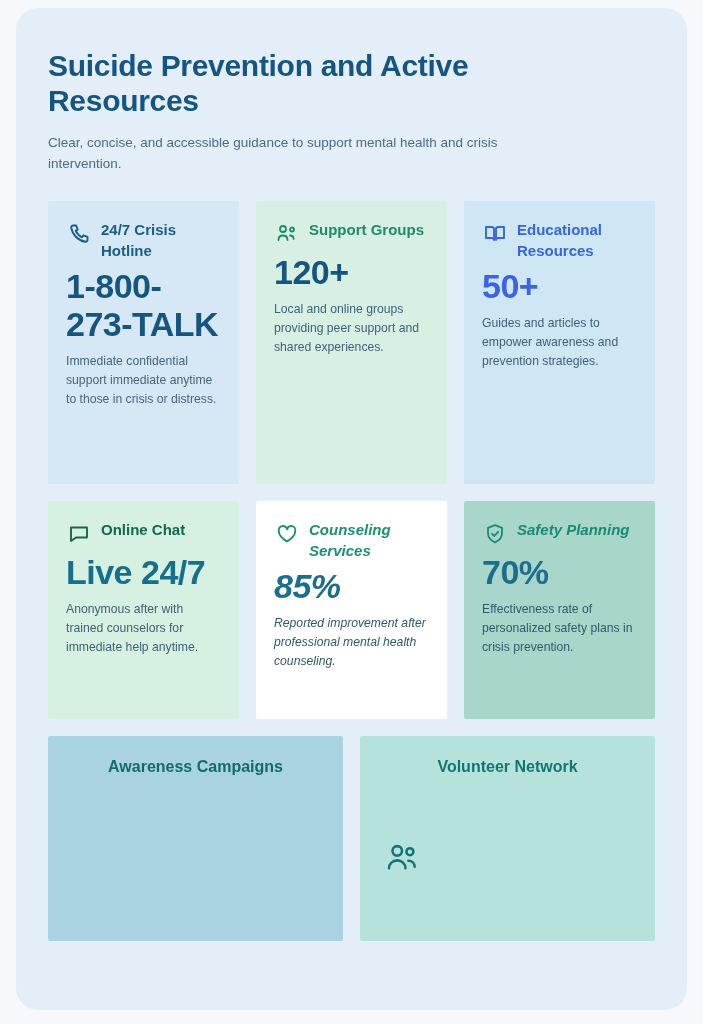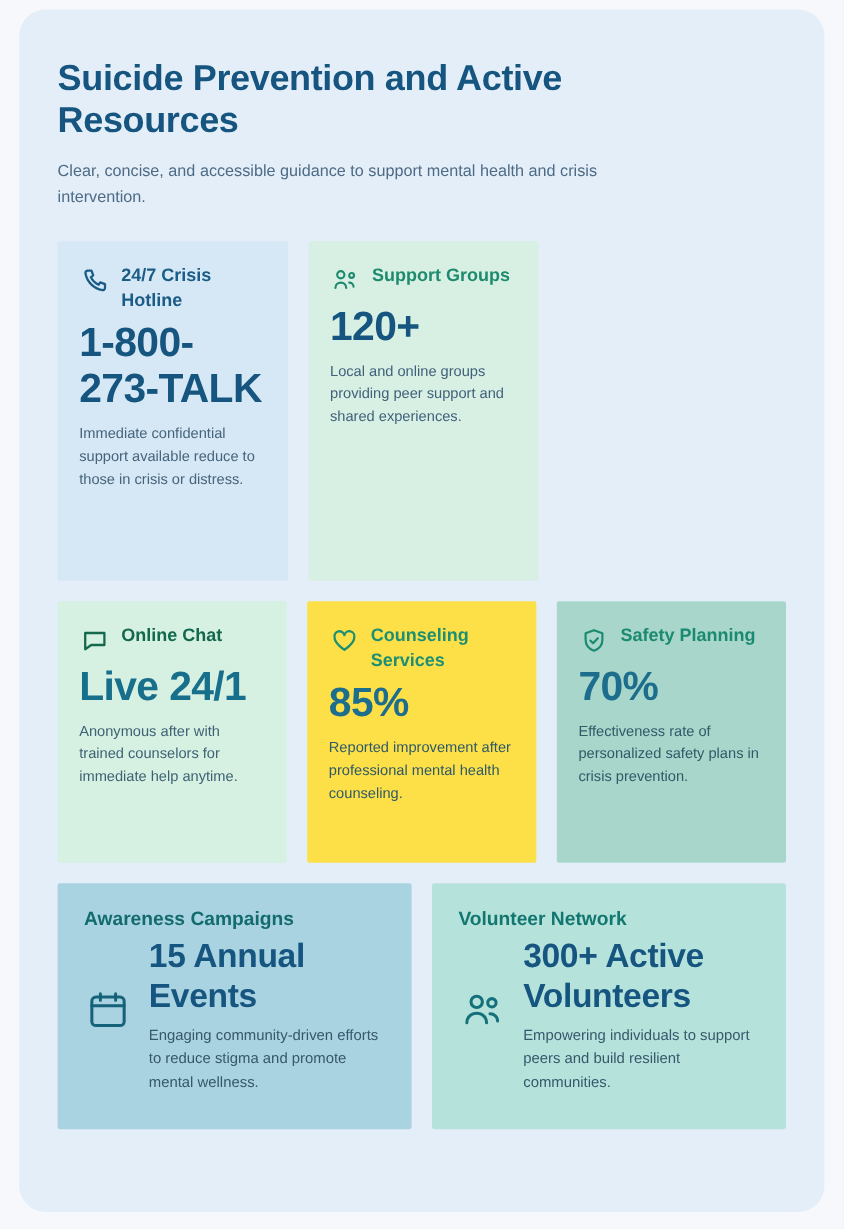--- a/index.html
+++ b/index.html
@@ -115,51 +115,53 @@
   .c-chat {
     width: 192px;
     background: #d6f0e2;
   }
   .c-chat .card-label { color: #14684e; }
   .c-chat .card-value { color: #176f8c; }
   .c-chat .card-desc { color: #3e6274; }
 
   .c-counsel {
     width: 192px;
-    background: #fde047;
+    background: #ffffff;
+    font-style: italic;
   }
   .c-counsel .card-label { color: #1e8f72; }
   .c-counsel .card-value { color: #1d6d8d; }
   .c-counsel .card-desc { color: #2f5a68; }
 
   .c-safety {
     width: 192px;
     background: #a9d6cb;
   }
-  .c-safety .card-label { color: #1a8a70; }
+  .c-safety .card-label { color: #1a8a70; font-style: italic; }
   .c-safety .card-value { color: #1d6d8d; }
   .c-safety .card-desc { color: #2f5a68; }
 
   
   .row3 { gap: 17px; }
   .c-aware {
     width: 297px;
     background: #a9d3e0;
     padding: 22px 22px 24px 22px;
   }
   .c-vol {
     width: 297px;
     background: #b6e2dc;
     padding: 22px 22px 24px 22px;
   }
   .wide-head {
     font-size: 16px;
     font-weight: bold;
     color: #136b6e;
-    margin-bottom: 4px;
+    text-align: center;
+    margin-bottom: 20px;
   }
   .c-vol .wide-head { color: #12776f; }
   .wide-body {
     display: flex;
     align-items: flex-start;
     gap: 14px;
   }
   .wide-icon {
     flex: 0 0 auto;
     width: 40px;
@@ -201,54 +203,67 @@
     <div class="card c-hotline">
       <div class="card-head">
         <span class="card-icon">
           <svg width="24" height="24" viewBox="0 0 24 24" fill="none" stroke="#1b5c86" stroke-width="1.9" stroke-linecap="round" stroke-linejoin="round">
             <path d="M6.2 3.5h3l1.5 4-2 1.4a13 13 0 0 0 6.4 6.4l1.4-2 4 1.5v3a2 2 0 0 1-2.2 2A17.5 17.5 0 0 1 4.2 5.7 2 2 0 0 1 6.2 3.5z"></path>
           </svg>
         </span>
         <span class="card-label">24/7 Crisis Hotline</span>
       </div>
       <div class="card-value">1-800-273-TALK</div>
-      <div class="card-desc">Immediate confidential support available reduce to those in crisis or distress.</div>
+      <div class="card-desc">Immediate confidential support immediate anytime to those in crisis or distress.</div>
     </div>
 
     <div class="card c-groups">
       <div class="card-head">
         <span class="card-icon">
           <svg width="24" height="24" viewBox="0 0 24 24" fill="none" stroke="#1e8a6e" stroke-width="1.8" stroke-linecap="round" stroke-linejoin="round">
             <circle cx="8" cy="7" r="3"></circle>
             <circle cx="17" cy="7.5" r="2"></circle>
             <path d="M3.5 18c0-2.8 2-4.5 4.5-4.5s4.5 1.7 4.5 4.5"></path>
             <path d="M15 13.5c2 0 3.6 1.3 3.6 3.4"></path>
           </svg>
         </span>
         <span class="card-label">Support Groups</span>
       </div>
       <div class="card-value">120+</div>
       <div class="card-desc">Local and online groups providing peer support and shared experiences.</div>
     </div>
 
+    <div class="card c-edu">
+      <div class="card-head">
+        <span class="card-icon">
+          <svg width="24" height="24" viewBox="0 0 24 24" fill="none" stroke="#3766d8" stroke-width="1.9" stroke-linecap="round" stroke-linejoin="round">
+            <path d="M3 5h5.5c1.4 0 2.5.9 2.5 2v11c0-1.1-1.1-2-2.5-2H3z"></path>
+            <path d="M21 5h-5.5c-1.4 0-2.5.9-2.5 2v11c0-1.1 1.1-2 2.5-2H21z"></path>
+          </svg>
+        </span>
+        <span class="card-label">Educational Resources</span>
+      </div>
+      <div class="card-value">50+</div>
+      <div class="card-desc">Guides and articles to empower awareness and prevention strategies.</div>
+    </div>
 
   </div>
 
   <div class="grid row2">
 
     <div class="card c-chat">
       <div class="card-head">
         <span class="card-icon">
           <svg width="24" height="24" viewBox="0 0 24 24" fill="none" stroke="#14684e" stroke-width="1.9" stroke-linecap="round" stroke-linejoin="round">
             <path d="M4 5.5h16v10H9l-5 3.5z"></path>
           </svg>
         </span>
         <span class="card-label">Online Chat</span>
       </div>
-      <div class="card-value">Live 24/1</div>
+      <div class="card-value">Live 24/7</div>
       <div class="card-desc">Anonymous after with trained counselors for immediate help anytime.</div>
     </div>
 
     <div class="card c-counsel">
       <div class="card-head">
         <span class="card-icon">
           <svg width="24" height="24" viewBox="0 0 24 24" fill="none" stroke="#1e8f72" stroke-width="1.9" stroke-linecap="round" stroke-linejoin="round">
             <path d="M12 19.5S3.8 14.2 3.8 9.2A4.2 4.2 0 0 1 12 7.3a4.2 4.2 0 0 1 8.2 1.9c0 5-8.2 10.3-8.2 10.3z"></path>
           </svg>
         </span>
@@ -271,48 +286,31 @@
       <div class="card-value">70%</div>
       <div class="card-desc">Effectiveness rate of personalized safety plans in crisis prevention.</div>
     </div>
 
   </div>
 
   <div class="grid row3">
 
     <div class="card c-aware">
       <div class="wide-head">Awareness Campaigns</div>
-      <div class="wide-body">
-        <span class="wide-icon">
-          <svg width="38" height="38" viewBox="0 0 24 24" fill="none" stroke="#16627a" stroke-width="1.6" stroke-linecap="round" stroke-linejoin="round">
-            <rect x="3.5" y="5" width="17" height="15" rx="2.2"></rect>
-            <path d="M3.5 9.5h17"></path>
-            <path d="M8 3.3v3.4M16 3.3v3.4"></path>
-          </svg>
-        </span>
-        <div class="wide-text">
-          <div class="wide-value">15 Annual Events</div>
-          <div class="wide-desc">Engaging community-driven efforts to reduce stigma and promote mental wellness.</div>
-        </div>
-      </div>
     </div>
 
     <div class="card c-vol">
       <div class="wide-head">Volunteer Network</div>
       <div class="wide-body">
         <span class="wide-icon">
           <svg width="38" height="38" viewBox="0 0 24 24" fill="none" stroke="#14707a" stroke-width="1.6" stroke-linecap="round" stroke-linejoin="round">
             <circle cx="9" cy="7.5" r="3"></circle>
             <circle cx="17" cy="8" r="2.2"></circle>
             <path d="M3.8 18.5c0-3 2.3-5 5.2-5s5.2 2 5.2 5"></path>
             <path d="M16 13.8c2.2 0 4 1.5 4 3.8"></path>
           </svg>
         </span>
-        <div class="wide-text">
-          <div class="wide-value">300+ Active Volunteers</div>
-          <div class="wide-desc">Empowering individuals to support peers and build resilient communities.</div>
-        </div>
       </div>
     </div>
 
   </div>
 
 </div>
 
 </body></html>

